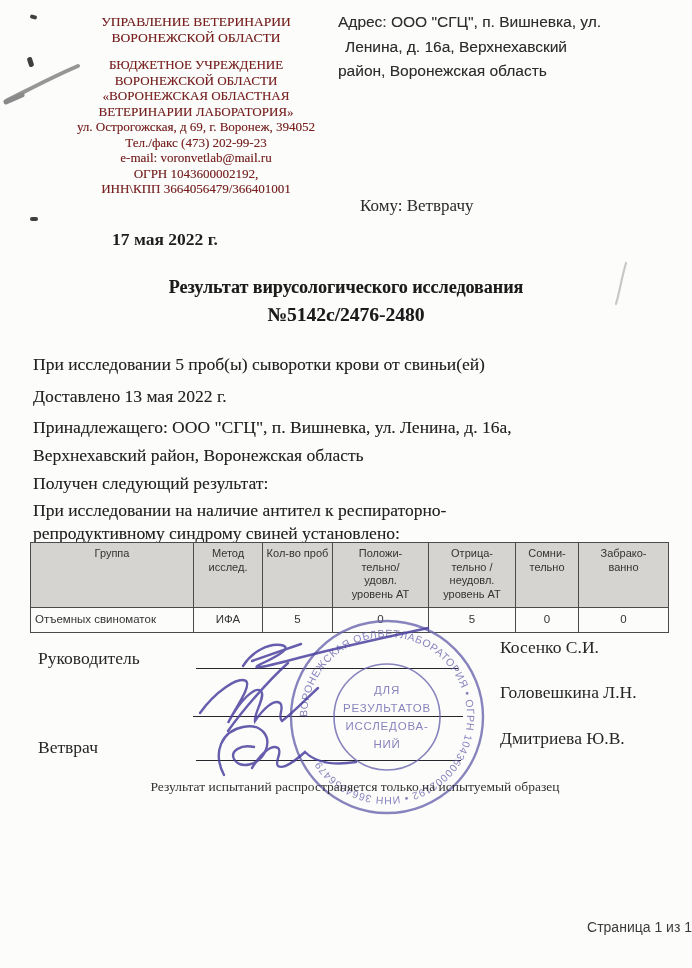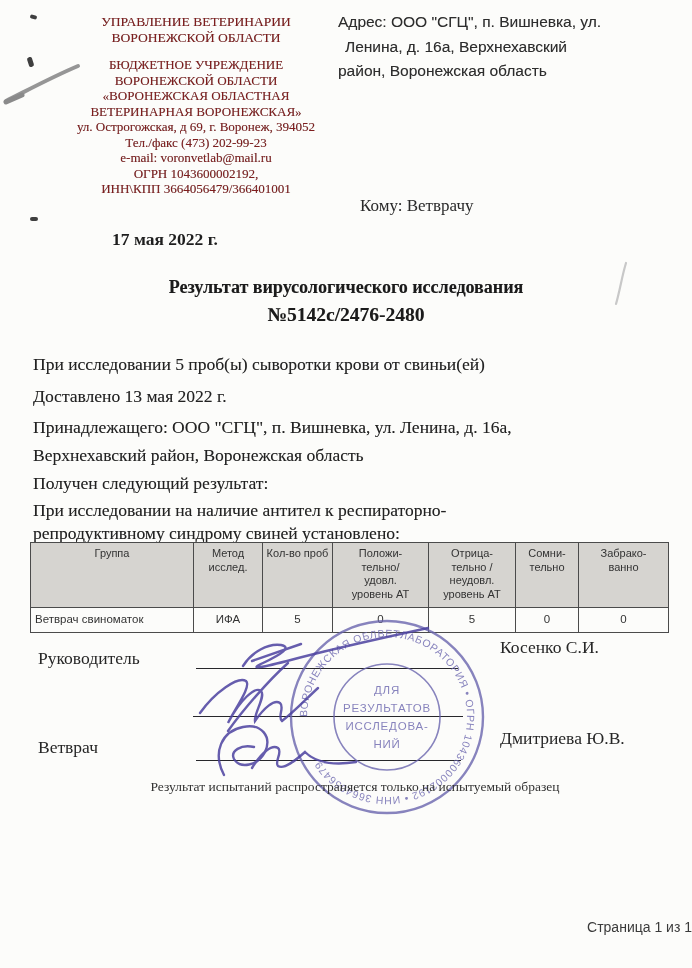--- a/index.html
+++ b/index.html
@@ -94,21 +94,21 @@
 <body>
 
 <div class="page">
 
   <div class="abs org-block">
     <div class="org-line" style="font-size:13.5px">УПРАВЛЕНИЕ ВЕТЕРИНАРИИ</div>
     <div class="org-line" style="font-size:13.5px">ВОРОНЕЖСКОЙ ОБЛАСТИ</div>
     <div class="org-line org-gap">БЮДЖЕТНОЕ УЧРЕЖДЕНИЕ</div>
     <div class="org-line">ВОРОНЕЖСКОЙ ОБЛАСТИ</div>
     <div class="org-line">«ВОРОНЕЖСКАЯ ОБЛАСТНАЯ</div>
-    <div class="org-line">ВЕТЕРИНАРНАЯ ВОРОНЕЖСКАЯ»</div>
+    <div class="org-line">ВЕТЕРИНАРИИ ЛАБОРАТОРИЯ»</div>
     <div class="org-line">ул. Острогожская, д 69, г. Воронеж, 394052</div>
     <div class="org-line">Тел./факс  (473) 202-99-23</div>
     <div class="org-line">e-mail: voronvetlab@mail.ru</div>
     <div class="org-line">ОГРН 1043600002192,</div>
     <div class="org-line">ИНН\КПП 3664056479/366401001</div>
   </div>
 
   <div class="abs addr-block sans">
     <div>Адрес: ООО "СГЦ", п. Вишневка, ул.</div>
     <div class="addr-line-indent">Ленина, д. 16а, Верхнехавский</div>
@@ -153,35 +153,36 @@
       <td class="th">Отрица-
 тельно /
 неудовл.
 уровень АТ</td>
       <td class="th">Сомни-
 тельно</td>
       <td class="th">Забрако-
 ванно</td>
     </tr>
     <tr>
-      <td class="td-data td-group">Ветврач свиноматок</td>
+      <td class="td-data td-group">Отъемных свиноматок</td>
       <td class="td-data">ИФА</td>
       <td class="td-data">5</td>
       <td class="td-data">0</td>
       <td class="td-data">5</td>
       <td class="td-data">0</td>
       <td class="td-data">0</td>
     </tr>
   </tbody>
     </table>
 
   <div class="abs sig-role" style="top:648px">Руководитель</div>
   <div class="abs sig-role" style="top:737px">Ветврач</div>
 
   <div class="abs sig-name" style="top:637px">Косенко С.И.</div>
+  <div class="abs sig-name" style="top:682px">Головешкина Л.Н.</div>
   <div class="abs sig-name" style="top:728px">Дмитриева Ю.В.</div>
 
   <div class="abs sig-line" style="left:196px;top:668px;width:262px"></div>
   <div class="abs sig-line" style="left:193px;top:716px;width:270px"></div>
   <div class="abs sig-line" style="left:196px;top:760px;width:265px"></div>
 
   <svg class="overlay-svg" width="692" height="968" viewBox="0 0 692 968">
     <g opacity="0.8">
       <circle cx="387" cy="717" r="96" fill="none" stroke="#6b66ae" stroke-width="2.4"></circle>
       <circle cx="387" cy="717" r="53" fill="none" stroke="#6b66ae" stroke-width="1.6"></circle>

